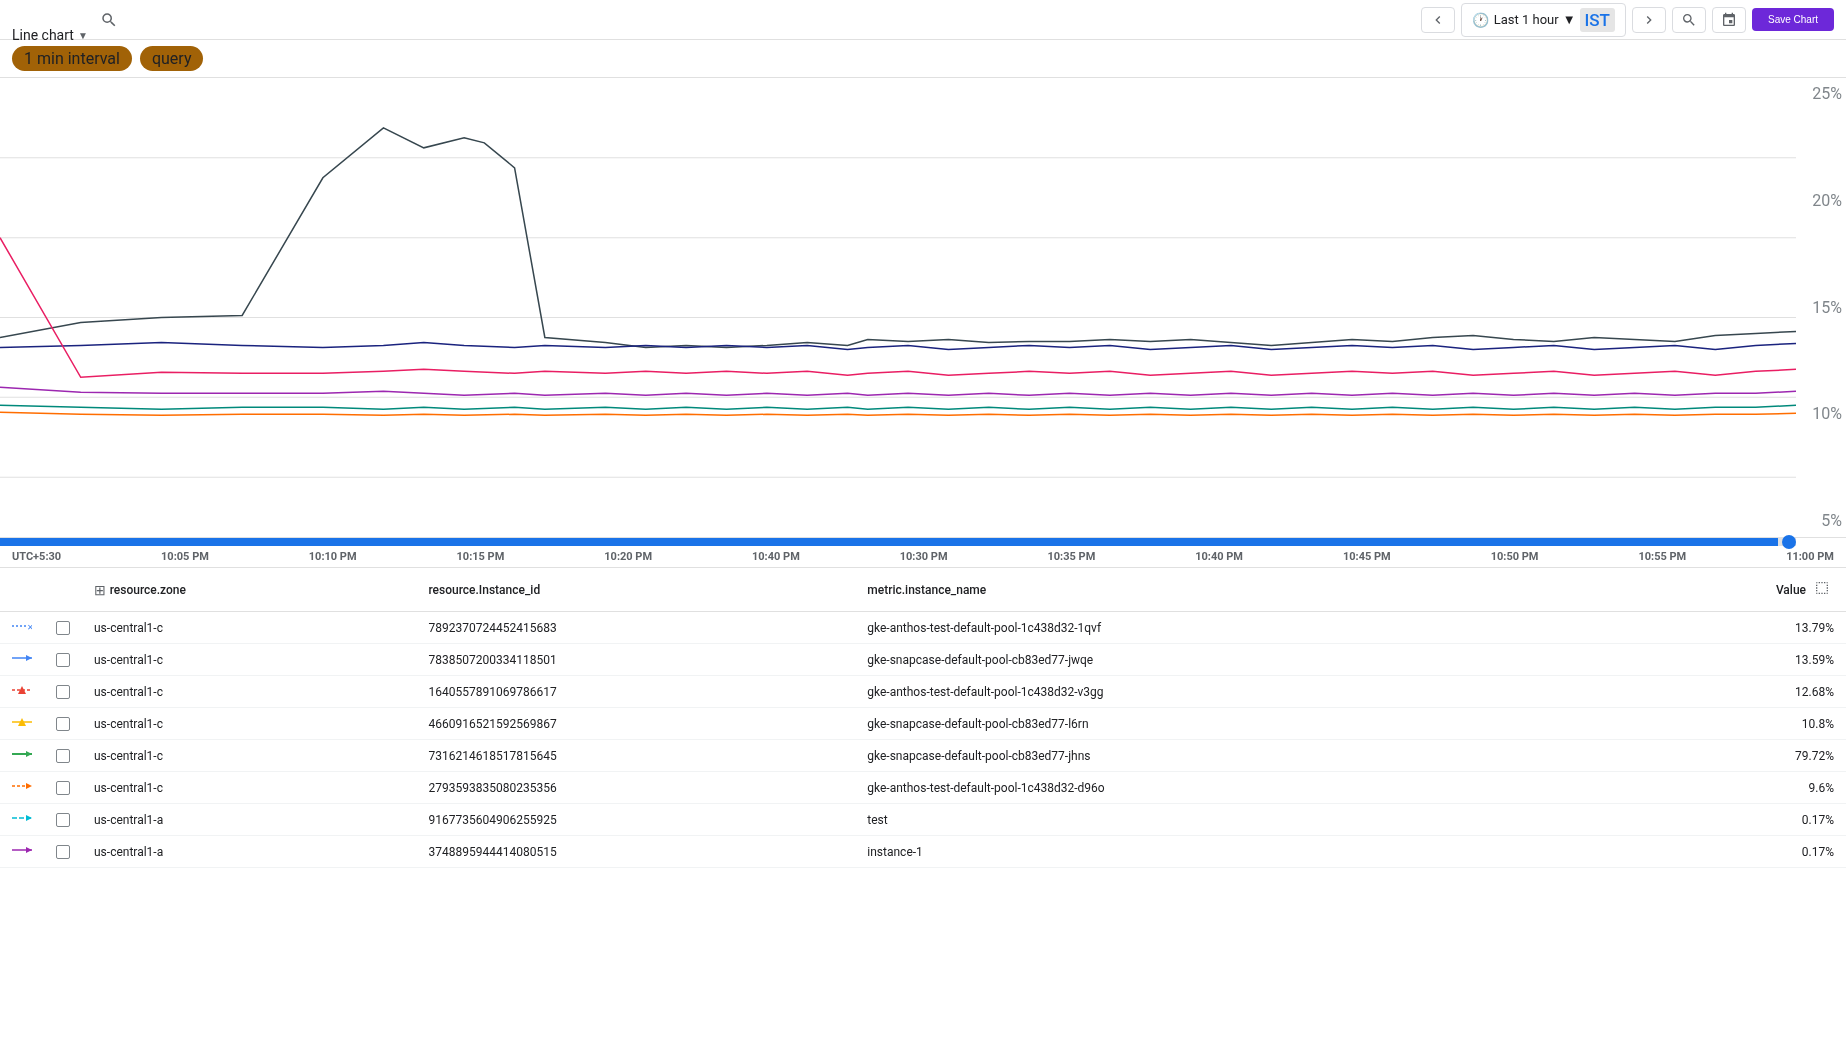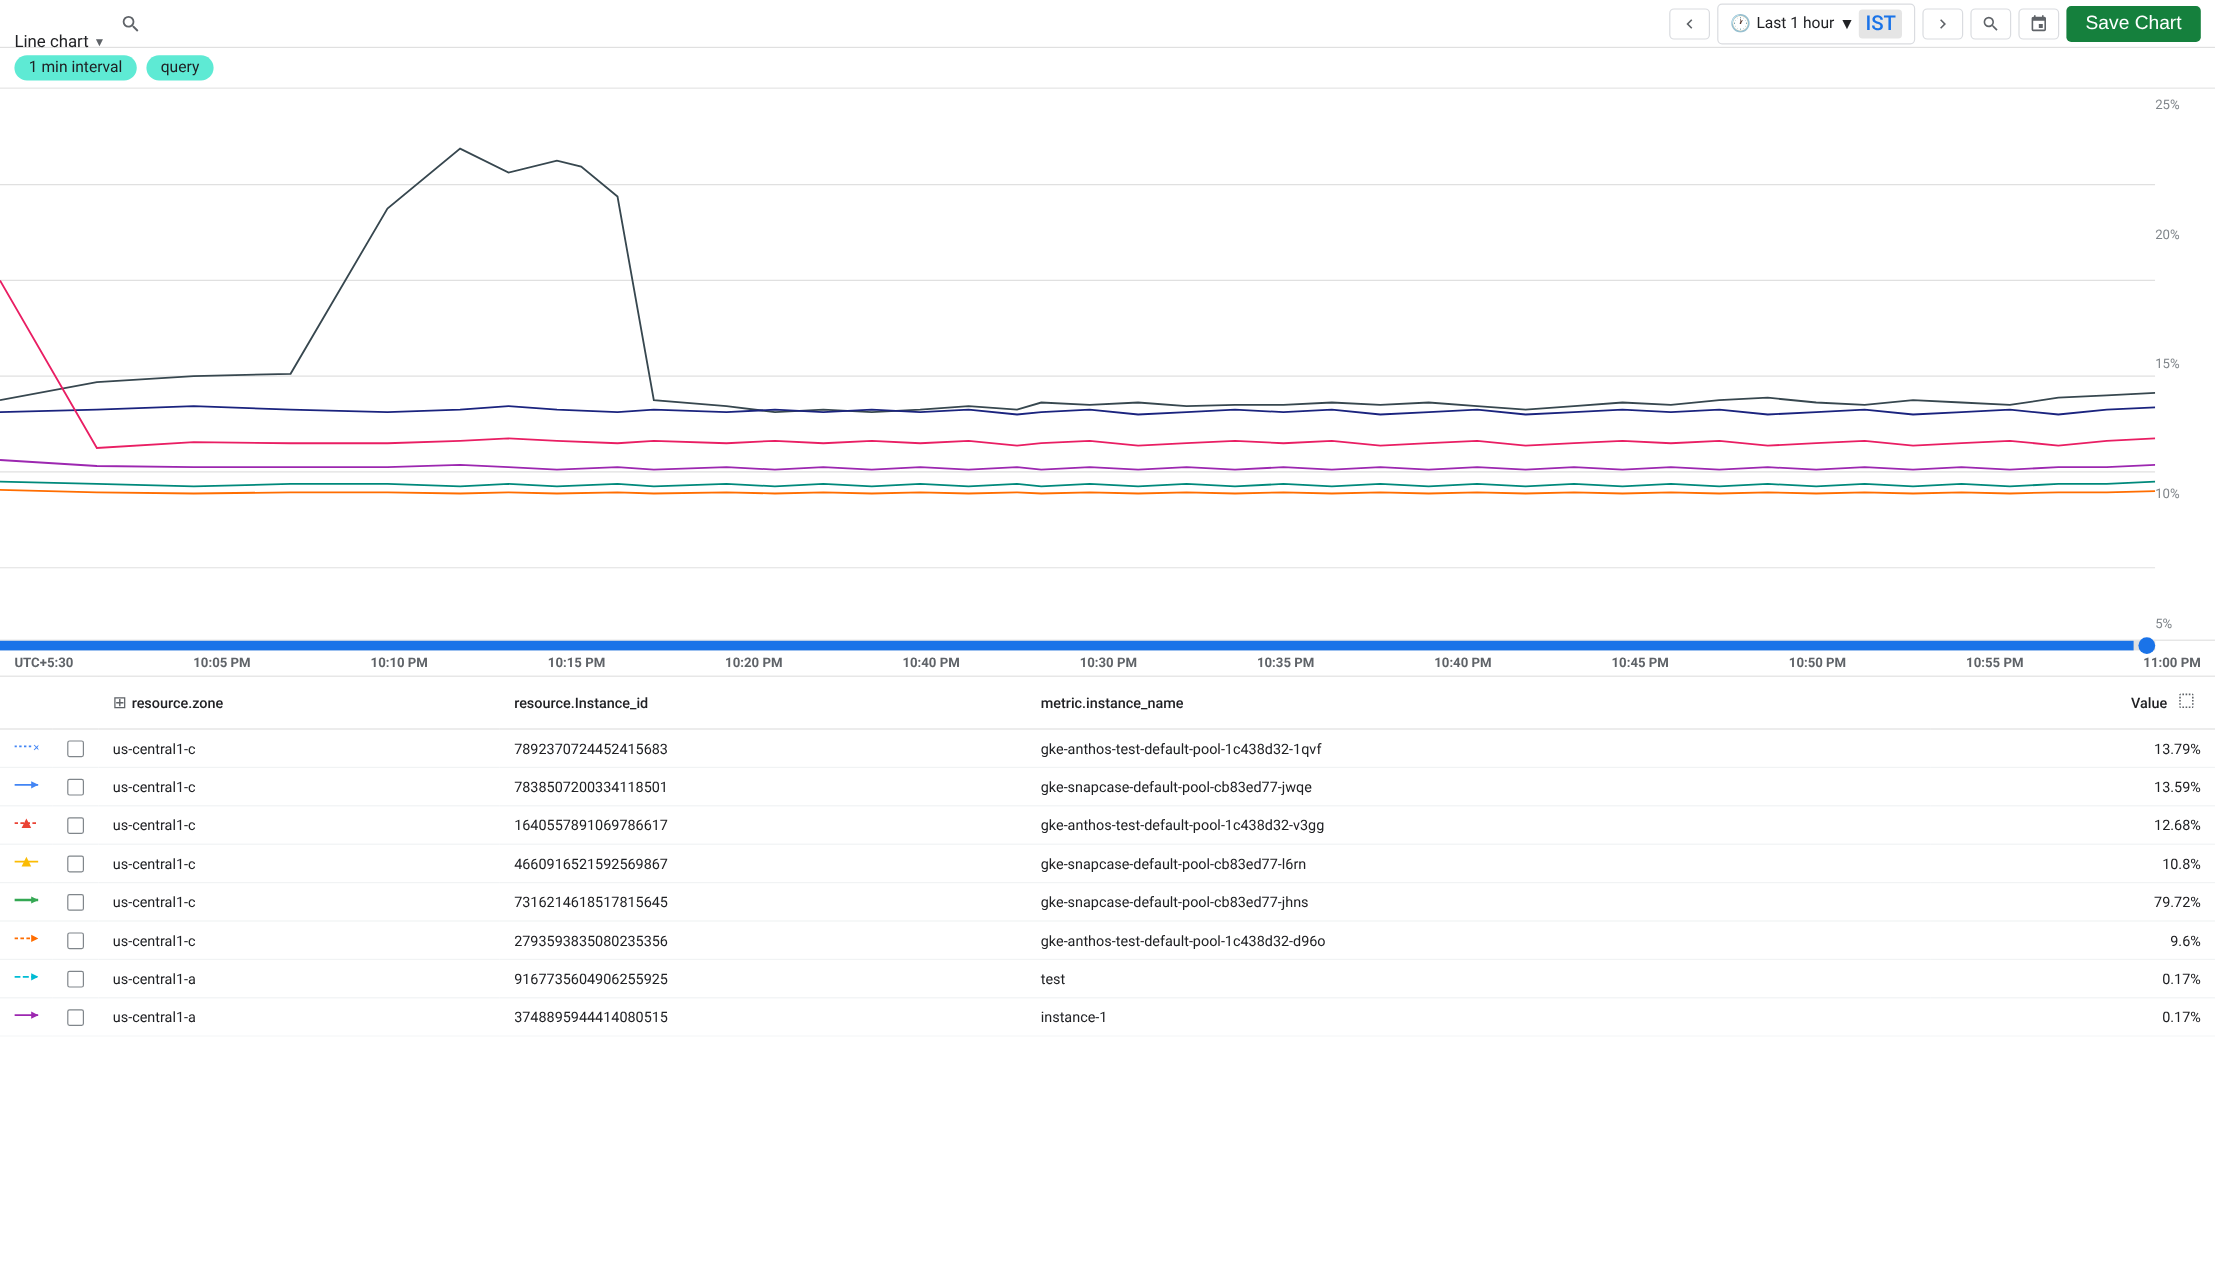--- a/index.html
+++ b/index.html
@@ -53,50 +53,50 @@
     }
     .zoom-btn {
       background: none; border: 1px solid #dadce0; border-radius: 4px;
       cursor: pointer; padding: 4px 8px; color: #5f6368; display: flex; align-items: center;
     }
     .pin-btn {
       background: none; border: 1px solid #dadce0; border-radius: 4px;
       cursor: pointer; padding: 4px 8px; color: #5f6368; display: flex; align-items: center;
     }
     .save-chart-btn {
-      background: #15803d; color: #fff; border: none; border-radius: 4px;
-      padding: 6px 16px; font-size: 16px; font-weight: 500; cursor: pointer;
+      background: #6d28d9; color: #fff; border: none; border-radius: 4px;
+      padding: 6px 16px; font-size: 10px; font-weight: 500; cursor: pointer;
     }
 
     .filter-bar {
       display: flex; align-items: center; gap: 8px;
       padding: 6px 12px; border-bottom: 1px solid #e0e0e0;
     }
     .filter-chip {
-      background: #5eead4; border-radius: 16px; padding: 3px 12px;
-      font-size: 13px; color: #202124; cursor: default;
+      background: #a16207; border-radius: 16px; padding: 3px 12px;
+      font-size: 16px; color: #202124; cursor: default;
     }
 
     .chart-container {
       position: relative;
       height: 460px;
       background: #fff;
       border-bottom: 1px solid #e0e0e0;
     }
     .chart-area {
       position: absolute;
       top: 0; left: 0; right: 50px; bottom: 0;
     }
     .y-axis {
       position: absolute;
       top: 0; right: 0; bottom: 0; width: 50px;
       display: flex; flex-direction: column; justify-content: space-between;
       padding: 8px 0;
-      font-size: 11px; color: #80868b;
-      padding-right: 4px;
+      font-size: 16px; color: #80868b;
+      text-align: right; padding-right: 4px;
     }
     .y-label { line-height: 1; }
     .time-axis {
       display: flex;
       align-items: center;
       padding: 4px 12px 4px 12px;
       font-size: 11px; color: #80868b;
       border-bottom: 1px solid #e0e0e0;
       background: #fff;
       font-weight: bold;

